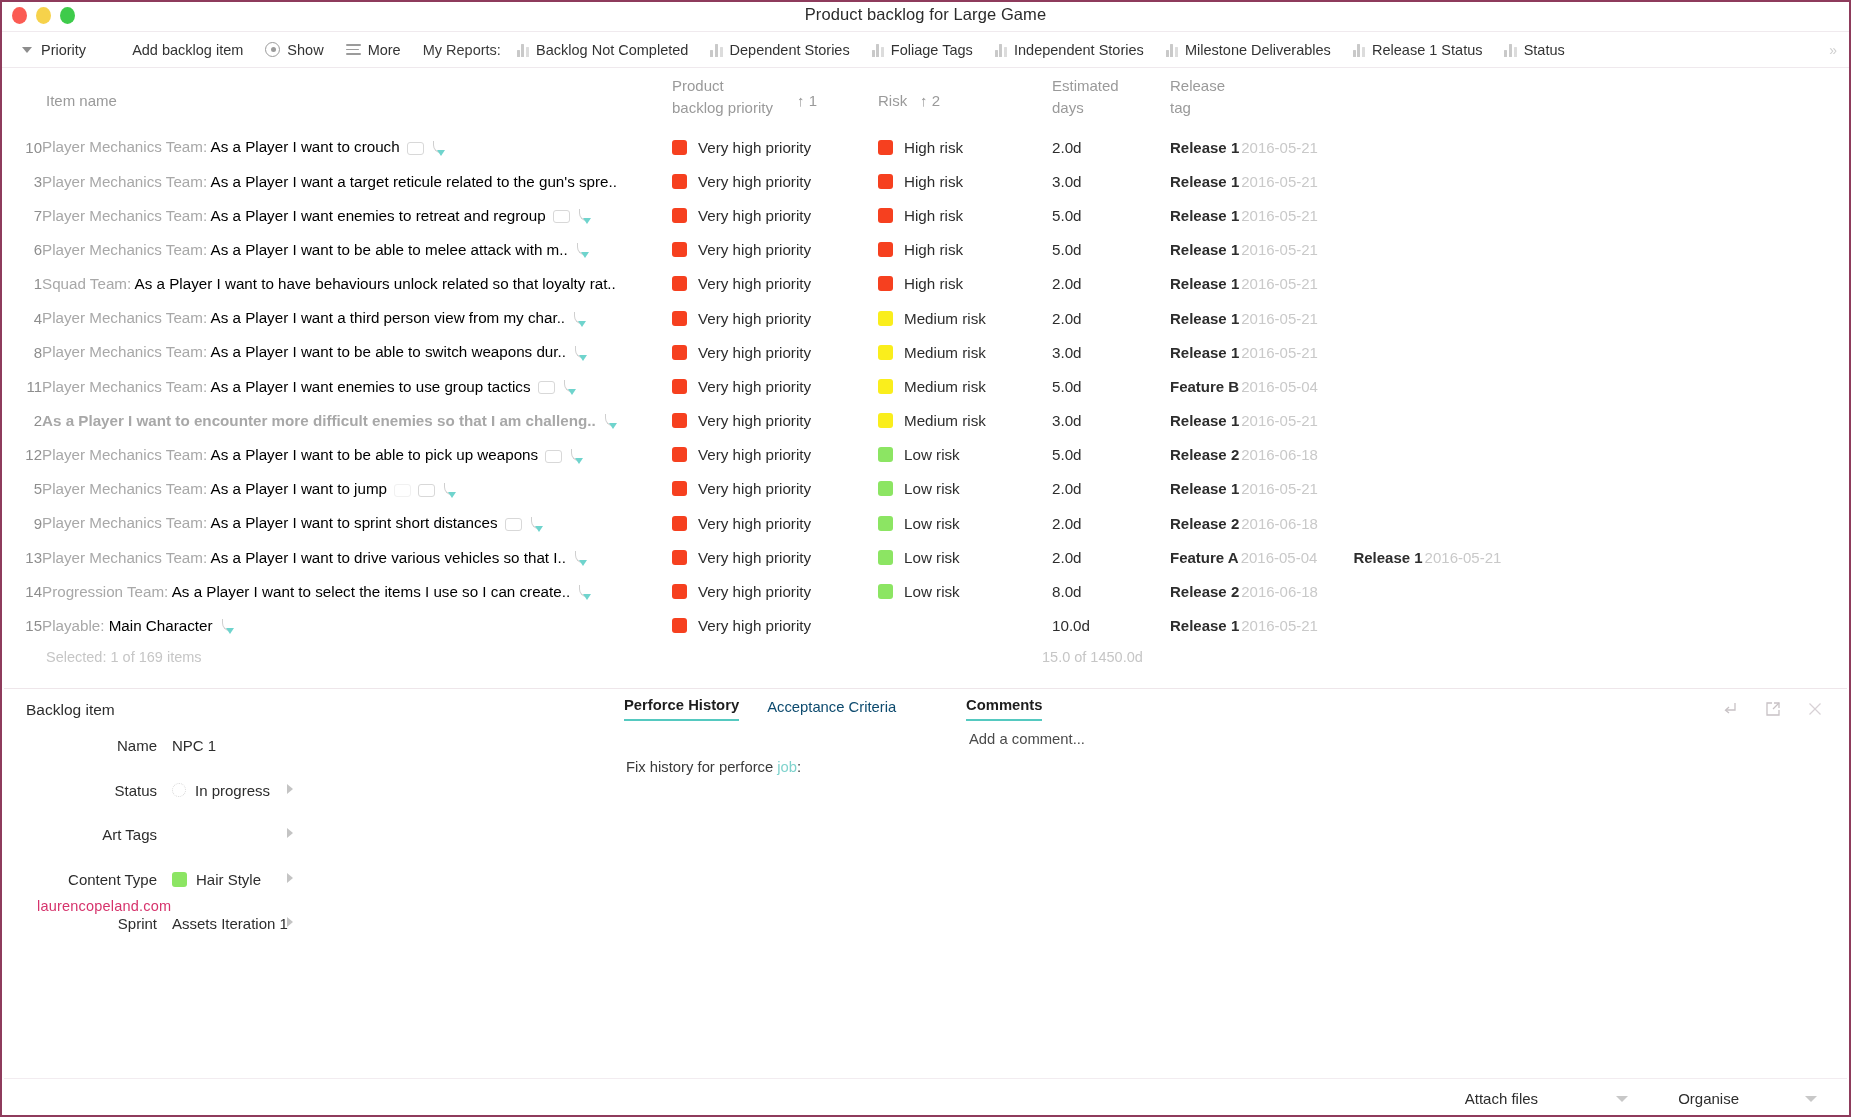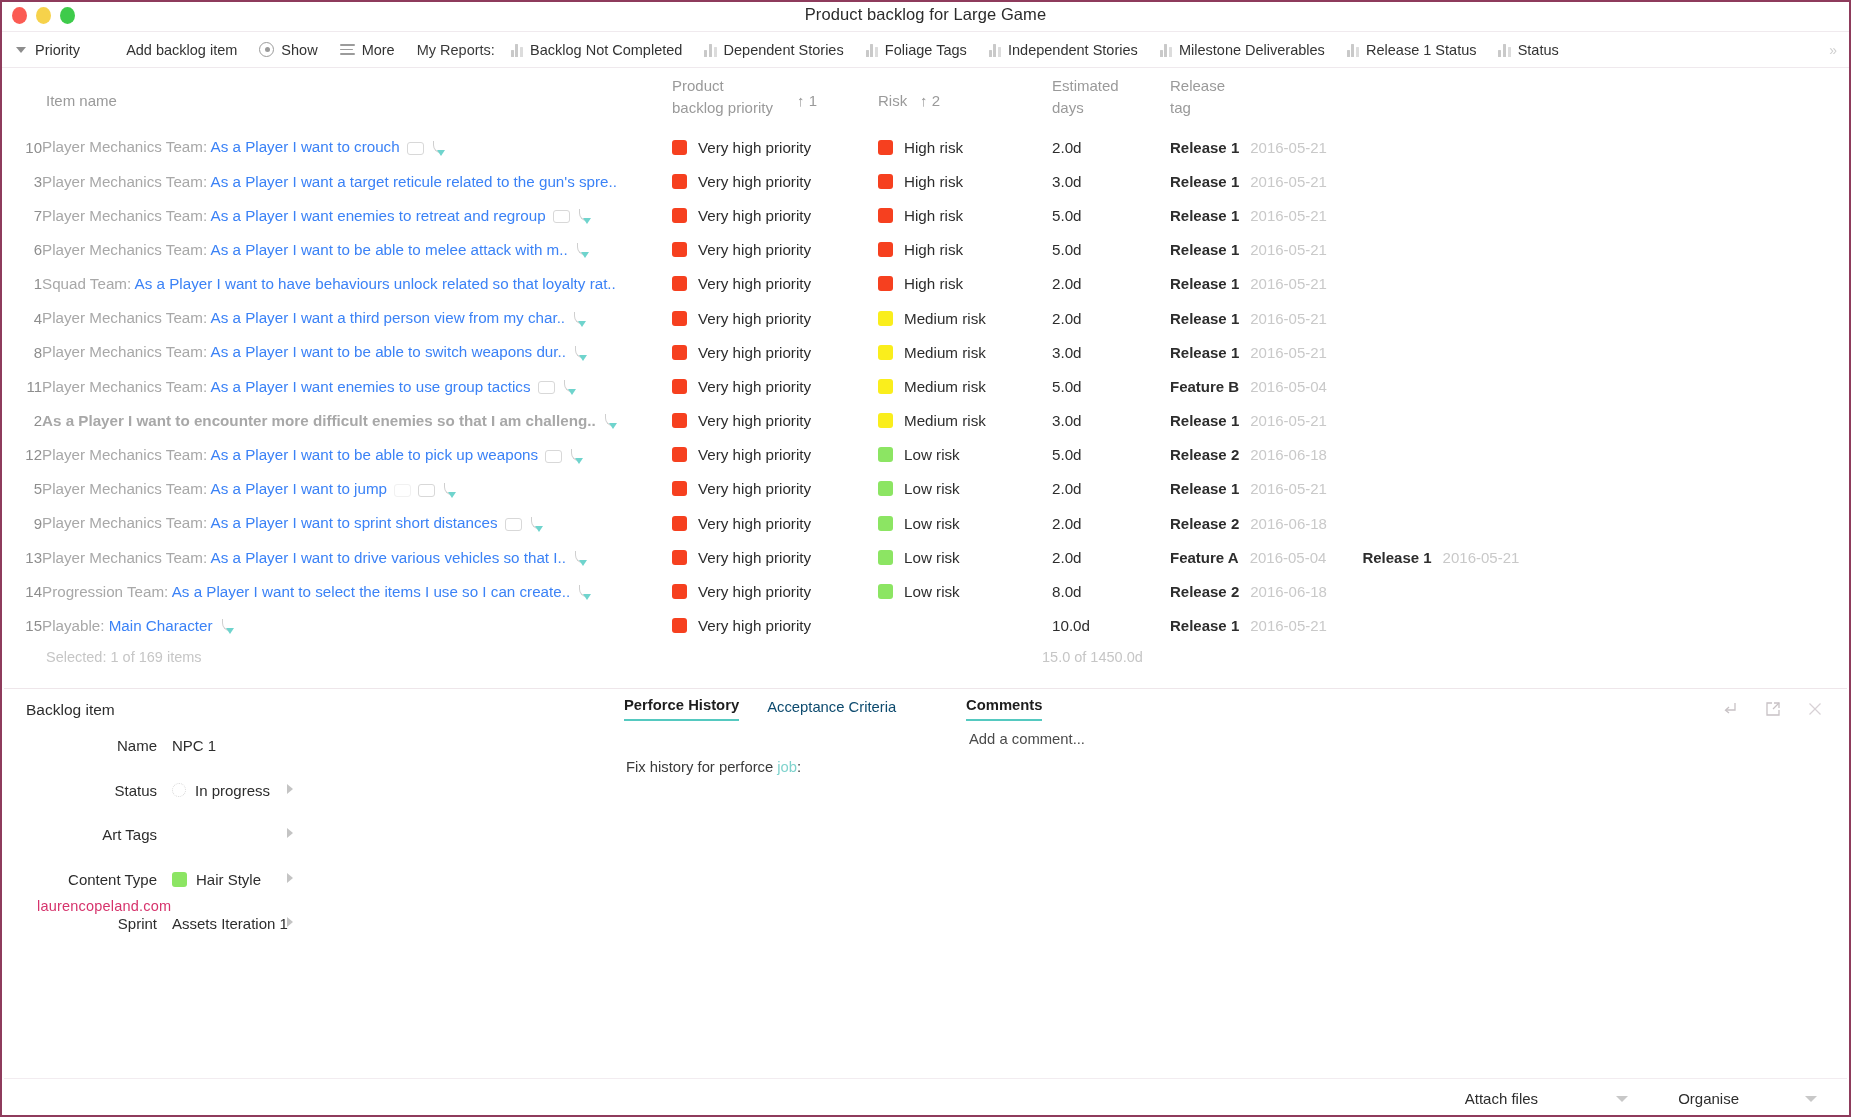--- a/index.html
+++ b/index.html
@@ -41,21 +41,21 @@
     letter-spacing: .1px;
   }
 
   
   .toolbar {
     position: relative;
     height: 36px;
     display: flex; align-items: center;
     font-size: 14.5px; color: #3a3a3a;
     border-bottom: 1px solid #efe9ed;
-    padding-left: 14px;
+    padding-left: 20px;
     white-space: nowrap;
   }
   .tb-item { display: flex; align-items: center; gap: 7px; margin-right: 22px; cursor: default; }
   .tb-item.first { margin-right: 46px; }
   .tb-label { font-size: 14.5px; color: #333; }
   .chev-down {
     width: 0; height: 0;
     border-left: 5px solid transparent;
     border-right: 5px solid transparent;
     border-top: 6px solid #8d8d8d;
@@ -98,21 +98,21 @@
   .row {
     position: relative;
     height: 34.2px;
     display: flex; align-items: center;
     font-size: 15.2px;
     cursor: default;
   }
   .c-idx { position: absolute; left: 8px; width: 32px; text-align: right; color: #8e8e8e; font-size: 15px; }
   .c-name { position: absolute; left: 40px; width: 630px; white-space: nowrap; overflow: hidden; }
   .team { color: #a8a8a8; }
-  .story { color: #3b82f6; }
+  .story { color: #000000; }
   .story.dim { color: #a8a8a8; font-weight: bold; }
   .mini-ico { display: inline-block; vertical-align: middle; margin-left: 7px; }
   .ico-note {
     width: 17px; height: 13px;
     border: 1.3px solid #d8d8d8; border-radius: 3px;
     display: inline-block; vertical-align: middle;
   }
   .ico-curve {
     width: 13px; height: 15px; position: relative; display: inline-block; vertical-align: middle;
   }
@@ -135,21 +135,21 @@
   .c-pri { position: absolute; left: 670px; display: flex; align-items: center; gap: 11px; }
   .c-risk { position: absolute; left: 876px; display: flex; align-items: center; gap: 11px; }
   .c-days { position: absolute; left: 1050px; color: #2d2d2d; }
   .c-tags { position: absolute; left: 1168px; display: flex; align-items: baseline; gap: 10px; white-space: nowrap; }
 
   .swatch { width: 15px; height: 15px; border-radius: 3px; display: inline-block; }
   .lbl { color: #2d2d2d; }
 
   .tagname { color: #2d2d2d; font-weight: 600; font-size: 15px; }
   .tagdate { color: #c9c9c9; font-size: 15px; margin-left: 2px; }
-  .taggroup { display: inline-flex; align-items: baseline; gap: 9px; margin-right: 26px; }
+  .taggroup { display: inline-flex; align-items: baseline; margin-right: 26px; }
 
   
   .statusbar {
     position: relative;
     height: 36px;
     font-size: 14.5px; color: #c6c6c6;
   }
   .sb-left { position: absolute; left: 44px; top: 6px; }
   .sb-right { position: absolute; left: 1040px; top: 6px; }
 

